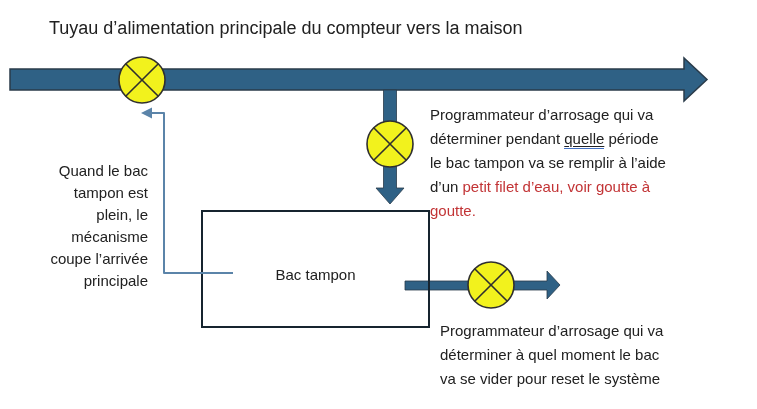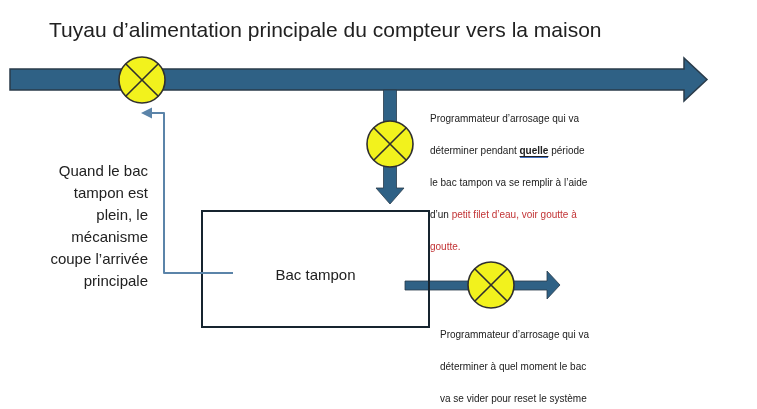--- a/index.html
+++ b/index.html
@@ -12,27 +12,27 @@
     font-family:"Liberation Sans","DejaVu Sans",sans-serif;color:var(--text);
   }
   .canvas svg{position:absolute;left:0;top:0;}
   .pipe{fill:var(--pipe-fill);stroke:var(--pipe-stroke);stroke-width:1.5;}
   .pipe-thin{fill:var(--pipe-fill);stroke:var(--pipe-stroke);stroke-width:0.8;}
   .tank-rect{fill:none;stroke:var(--box-border);stroke-width:2;}
   .conn{fill:none;stroke:var(--connector);stroke-width:2;stroke-linejoin:round;}
   .conn-head{fill:var(--connector);stroke:none;}
   .valve-circle{fill:var(--valve-fill);stroke:var(--valve-stroke);stroke-width:1.6;}
   .valve-x{stroke:var(--valve-stroke);stroke-width:1.6;}
-  .note{position:absolute;font-size:10px;line-height:32px;white-space:pre-line;}
-  .title{position:absolute;left:49px;top:18px;font-size:21px;white-space:nowrap;}
+  .note{position:absolute;font-size:15px;line-height:24px;white-space:pre-line;}
+  .title{position:absolute;left:49px;top:18px;font-size:18px;white-space:nowrap;}
   .right-note{left:430px;top:103px;width:295px;}
   .left-note{left:8px;top:160px;width:140px;text-align:right;font-size:15px;line-height:22px;}
   .bottom-note{left:440px;top:319px;width:290px;}
   .red{color:var(--red-text);}
-  .grammar{text-decoration:underline;text-underline-offset:2px;border-bottom:1.5px solid var(--grammar-underline);padding-bottom:1px;font-weight:bold;}
+  .grammar{text-decoration:underline;text-underline-offset:2px;border-bottom:1.5px solid var(--grammar-underline);padding-bottom:1px;}
   .tank-text{
     position:absolute;left:202px;top:211px;width:227px;height:116px;
     display:flex;flex-direction:column;align-items:center;justify-content:center;
     gap:24px;padding-top:10px;box-sizing:border-box;font-size:15px;
   }
 </style>
 </head>
 <body>
 
 <div class="canvas">

